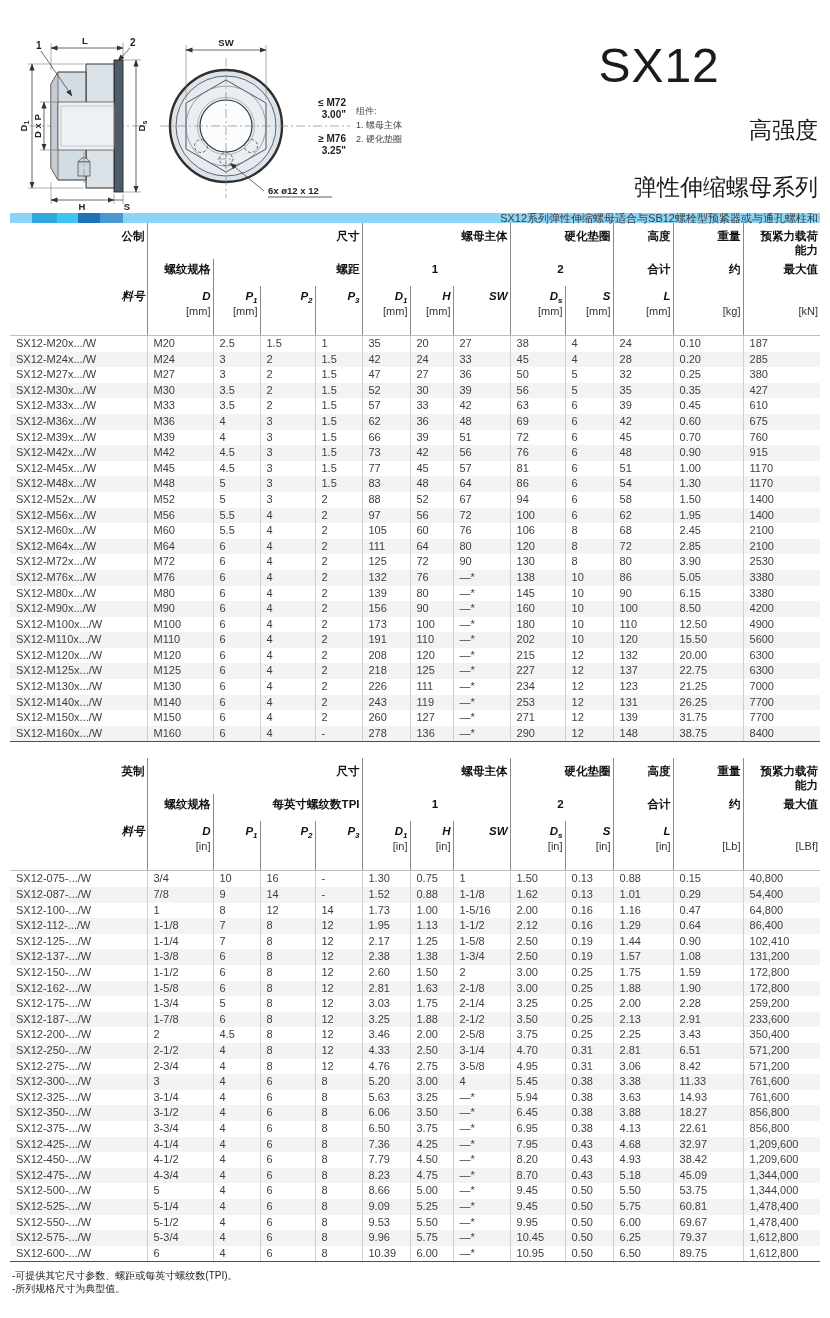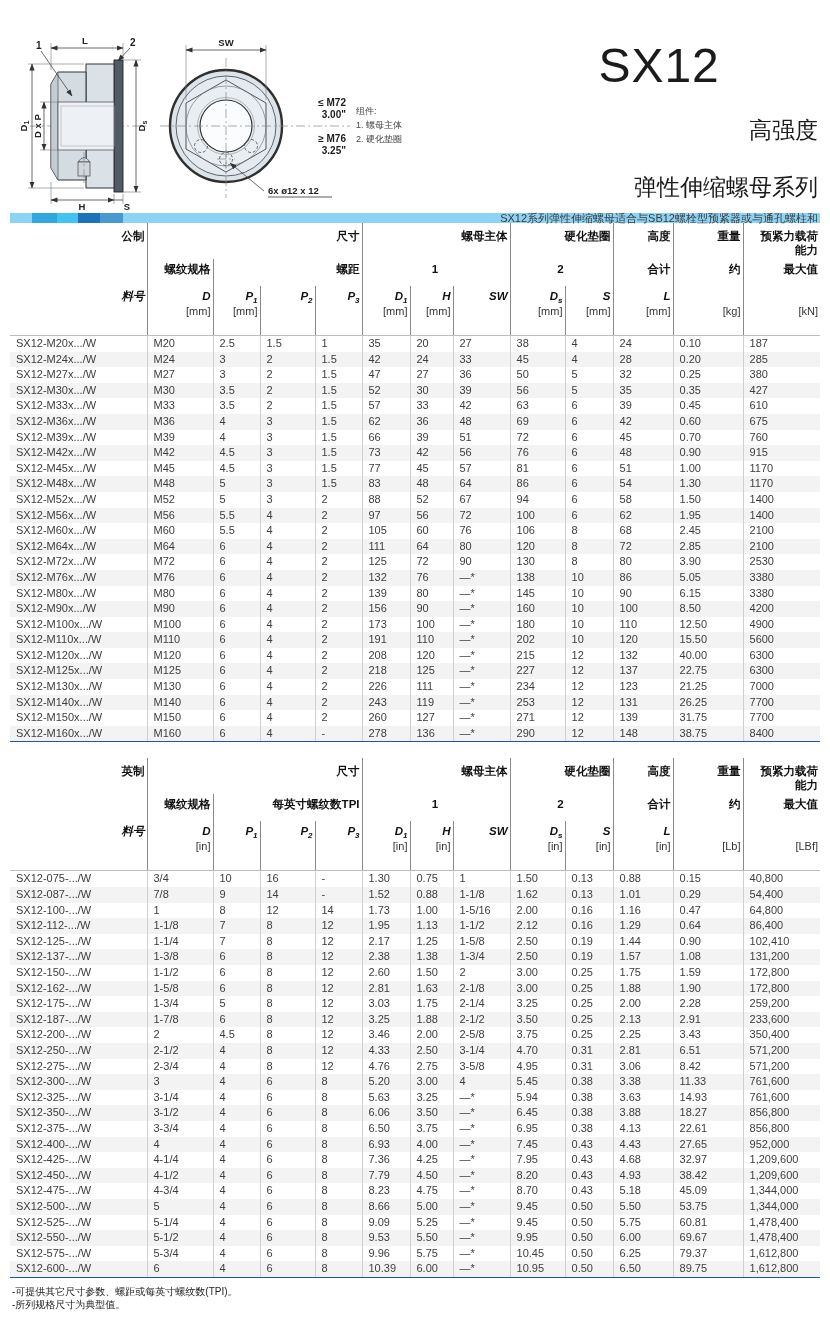--- a/index.html
+++ b/index.html
@@ -561,21 +561,21 @@
         <td>M120</td>
         <td>6</td>
         <td>4</td>
         <td>2</td>
         <td>208</td>
         <td>120</td>
         <td>—*</td>
         <td>215</td>
         <td>12</td>
         <td>132</td>
-        <td>40.00</td>
+        <td>20.00</td>
         <td>6300</td>
       </tr>
       <tr>
         <td>SX12-M125x.../W</td>
         <td>M125</td>
         <td>6</td>
         <td>4</td>
         <td>2</td>
         <td>218</td>
         <td>125</td>
@@ -989,35 +989,20 @@
         <td>6.50</td>
         <td>3.75</td>
         <td>—*</td>
         <td>6.95</td>
         <td>0.38</td>
         <td>4.13</td>
         <td>22.61</td>
         <td>856,800</td>
       </tr>
       <tr>
-        <td>SX12-400-.../W</td>
-        <td>4</td>
-        <td>4</td>
-        <td>6</td>
-        <td>8</td>
-        <td>6.93</td>
-        <td>4.00</td>
-        <td>—*</td>
-        <td>7.45</td>
-        <td>0.43</td>
-        <td>4.43</td>
-        <td>27.65</td>
-        <td>952,000</td>
-      </tr>
-      <tr>
         <td>SX12-425-.../W</td>
         <td>4-1/4</td>
         <td>4</td>
         <td>6</td>
         <td>8</td>
         <td>7.36</td>
         <td>4.25</td>
         <td>—*</td>
         <td>7.95</td>
         <td>0.43</td>

